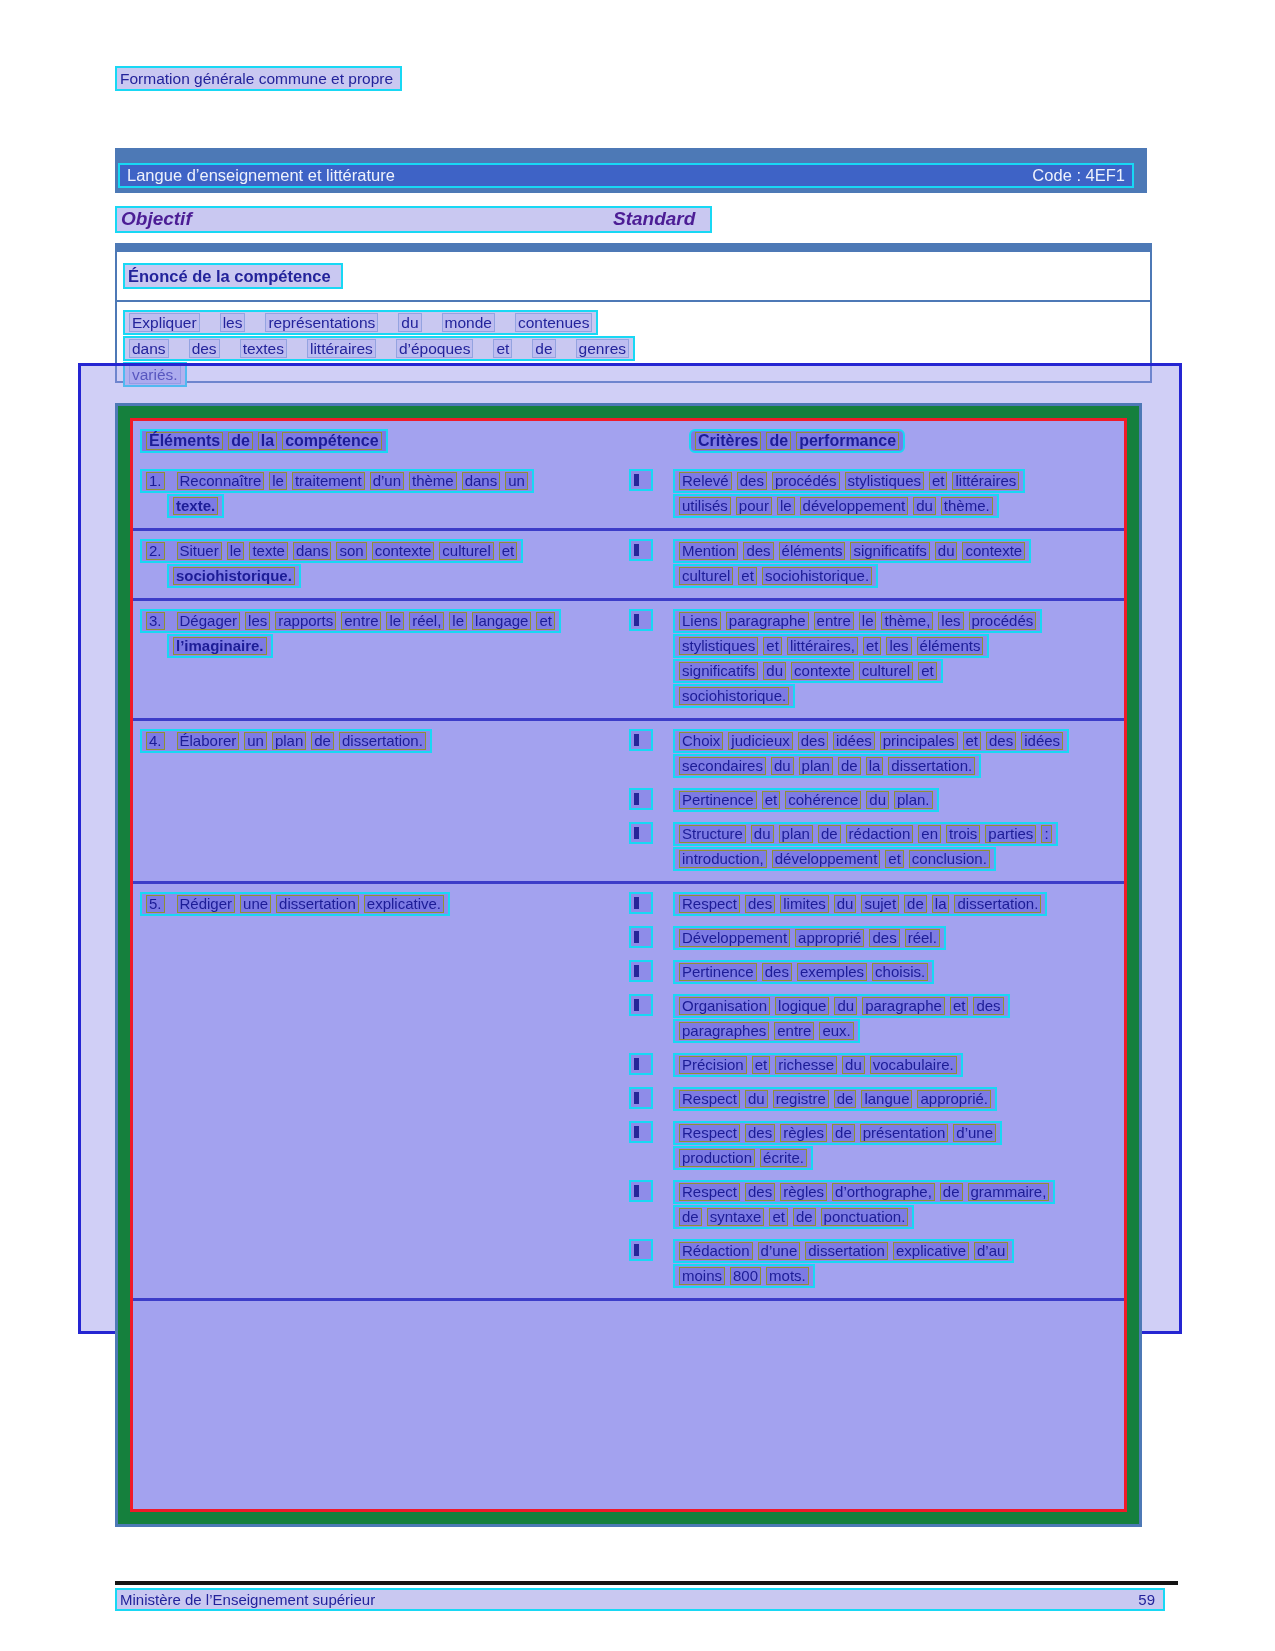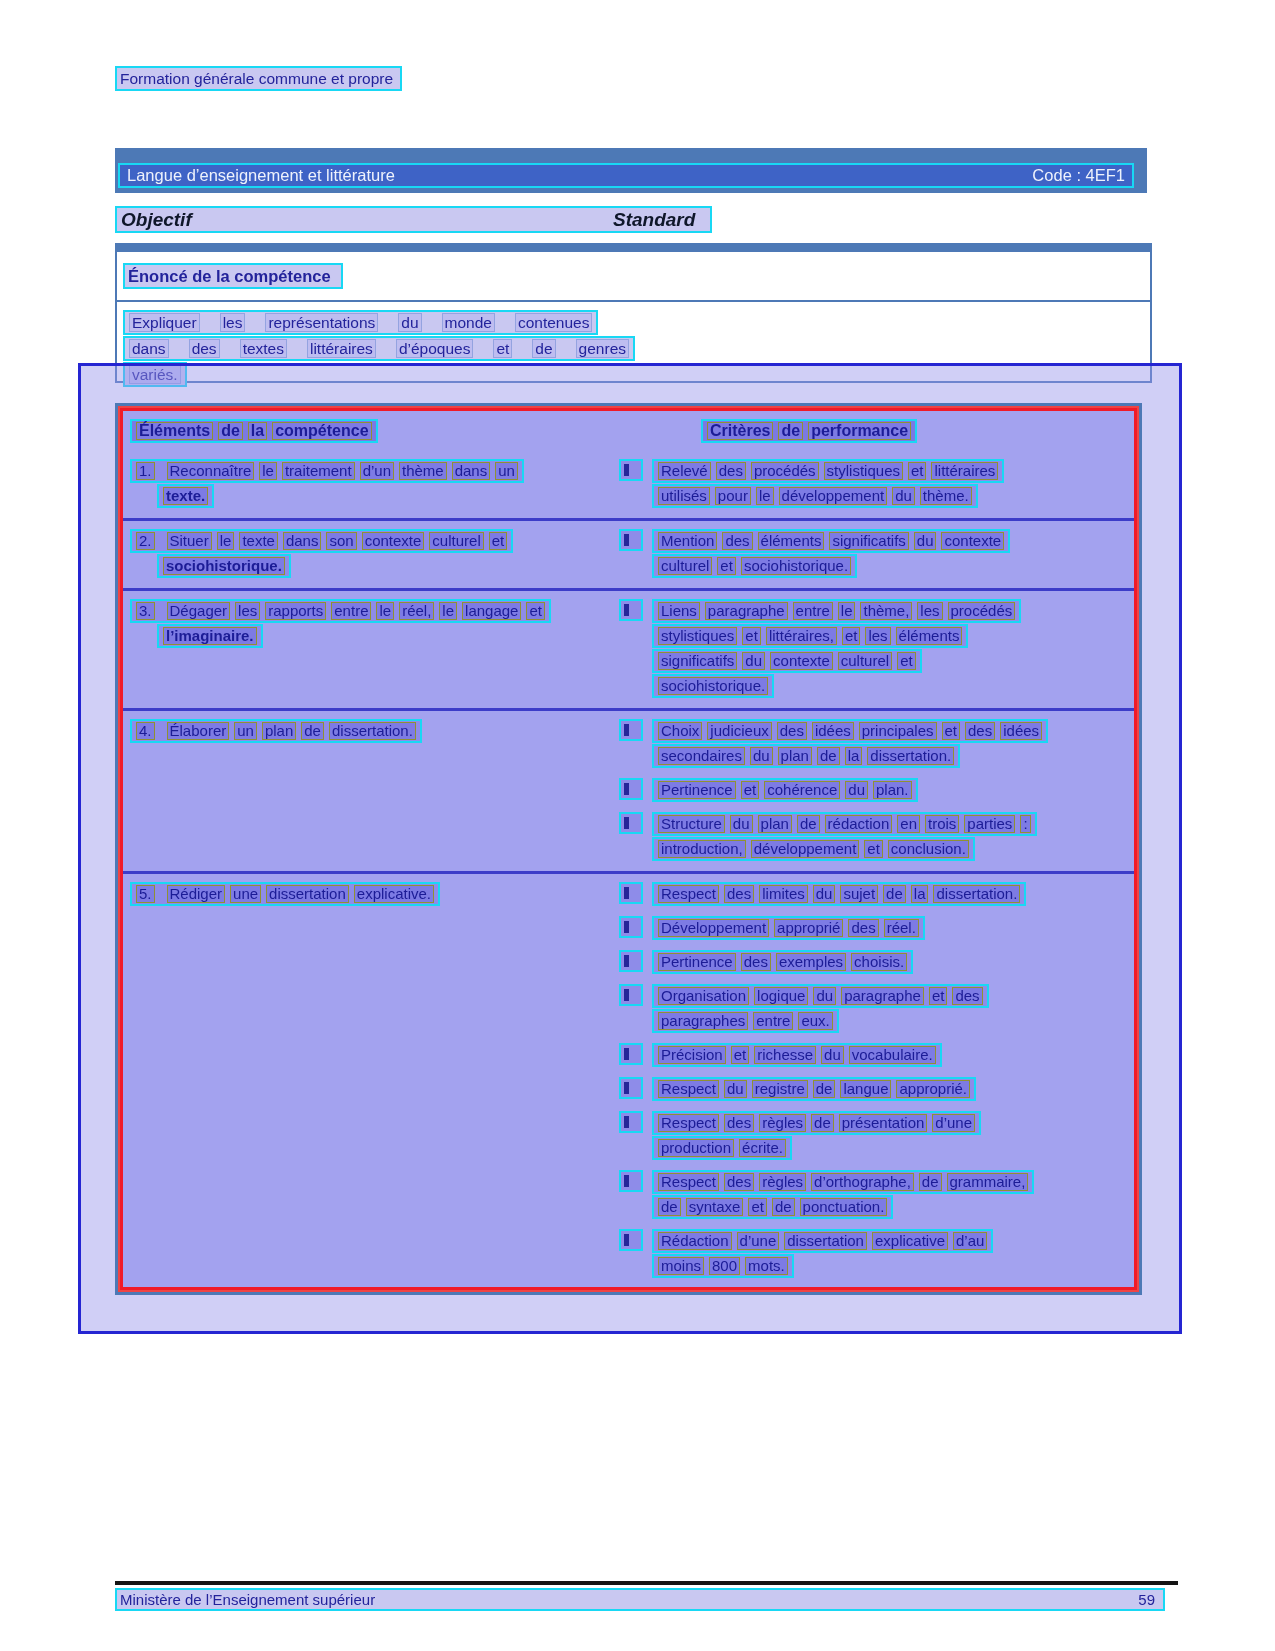--- a/index.html
+++ b/index.html
@@ -12,22 +12,22 @@
   .top-label{position:absolute;left:115px;top:66px;height:25px;display:inline-flex;
              align-items:center;padding:0 7px 0 3px;font-size:15.5px;}
 
   
   .bar{position:absolute;left:115px;top:148px;width:1032px;height:45px;background:#4d79b6;text-decoration:underline;}
   .bar-inner{position:absolute;left:3px;top:15px;right:13px;height:25px;background:#3e63c6;
              border:2px solid #18d8f4;box-sizing:border-box;display:flex;align-items:center;
              justify-content:space-between;color:#eef2fc;font-size:16.5px;padding:0 7px;}
 
   
-  .obj{position:absolute;left:115px;top:206px;width:597px;height:27px;display:flex;align-items:center;
-       font-style:italic;font-weight:bold;font-size:19px;color:#0f172a;}
+  .obj{position:absolute;left:115px;top:206px;width:597px;height:27px;display:flex;align-items:flex-start;
+       font-style:italic;font-weight:bold;font-size:19px;color:#4c1d95;}
   .obj .ow{padding:0 4px;}
   .obj .std{position:absolute;left:492px;}
 
   
   .enonce{position:absolute;left:115px;top:243px;width:1037px;height:140px;
           border:2px solid #4d79b6;box-sizing:border-box;}
   .enonce-band{height:7px;background:#4d79b6;}
   .enonce-title-row{height:50px;border-bottom:2px solid #4d79b6;display:flex;align-items:center;
                     padding-left:6px;box-sizing:border-box;}
   .enonce-title-row .hl{font-weight:bold;font-size:16.5px;height:26px;display:inline-flex;
@@ -36,46 +36,46 @@
   .enonce-line{display:flex;gap:20px;background:#c9c8f1;border:2px solid #18d8f4;padding:1px 4px;
                margin-bottom:1px;font-size:15.5px;color:#23239b;width:fit-content;white-space:nowrap;}
   .eword{background:#bebdf0;border:1px solid #94a3e0;padding:0 2px;line-height:17px;}
 
   
   .overlay{position:absolute;left:78px;top:363px;width:1104px;height:971px;
            background:rgba(150,148,236,0.45);border:3px solid #2525d2;box-sizing:border-box;
            z-index:5;pointer-events:none;}
 
   
-  .tbl{position:absolute;left:115px;top:403px;width:1027px;height:892px;border:3px solid #4d79b6;
-       background:#ef4444;padding:2px;box-sizing:border-box;z-index:6;}
+  .tbl{position:absolute;left:115px;top:403px;width:1027px;height:1124px;border:3px solid #4d79b6;
+       background:#15803d;padding:12px;box-sizing:border-box;z-index:6;}
   .tbl-red{border:3px solid #f01a28;background:#a3a2ef;height:100%;box-sizing:border-box;overflow:hidden;}
 
   .trow{display:flex;box-sizing:border-box;padding-top:8px;}
   .trow + .trow{border-top:3px solid #3c3cc8;}
   .trow.hdr{min-height:40px;}
   .trow.r1{min-height:60px;}  .trow.r2{min-height:64px;}
   .trow.r3{min-height:108px;} .trow.r4{min-height:150px;}
   .trow.r5{min-height:387px;} .trow.r6{min-height:66px;}
   .cell-l{width:494px;padding-left:7px;box-sizing:border-box;flex:none;}
   .cell-r{flex:1;padding-left:2px;}
 
   .tline{display:flex;gap:5px;background:#8e8ce9;border:2px solid #18d8f4;padding:1px 4px;
          width:fit-content;margin-bottom:1px;font-size:15px;color:#1c1c96;white-space:nowrap;}
   .tline.cont{margin-left:27px;font-weight:bold;}
   .word{background:#7d7be4;border:1px solid #8f9133;padding:0 2px;line-height:16px;}
   .word.num{margin-right:7px;}
   .hdr .tline{background:#7b79e3;font-weight:bold;font-size:16px;}
-  .hdr .cell-r .tline{margin-left:82px;}
+  .hdr .cell-r .tline{margin-left:60px;border-radius:6px;}
 
   .bullet-item{display:flex;margin-bottom:9px;align-items:flex-start;}
   .bmark{width:24px;height:22px;border:2px solid #18d8f4;background:#8e8ce9;box-sizing:border-box;
          margin-right:9px;flex:none;}
   .bmark::after{content:"";display:block;width:5px;height:12px;background:#262699;margin:3px 0 0 3px;}
-  .blines{display:flex;flex-direction:column;}
+  .blines{display:flex;flex-direction:column;margin-left:11px;}
 
   
   .footer-rule{position:absolute;left:115px;top:1581px;width:1063px;height:4px;background:#141414;}
   .footer-row{position:absolute;left:115px;top:1588px;width:1050px;height:23px;display:flex;
               align-items:center;justify-content:space-between;font-size:15px;padding:0 8px 0 3px;}
 </style>
 </head>
 <body>
 
 <div class="page">

